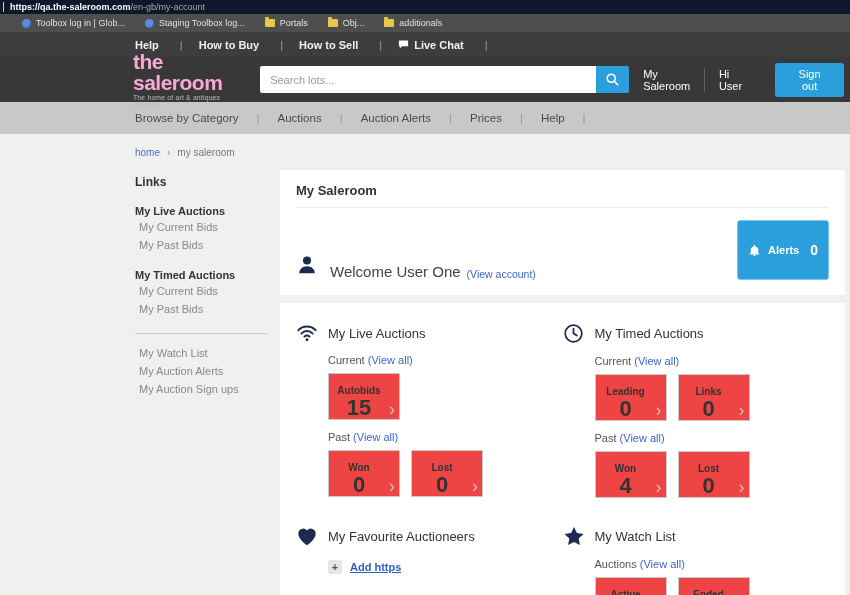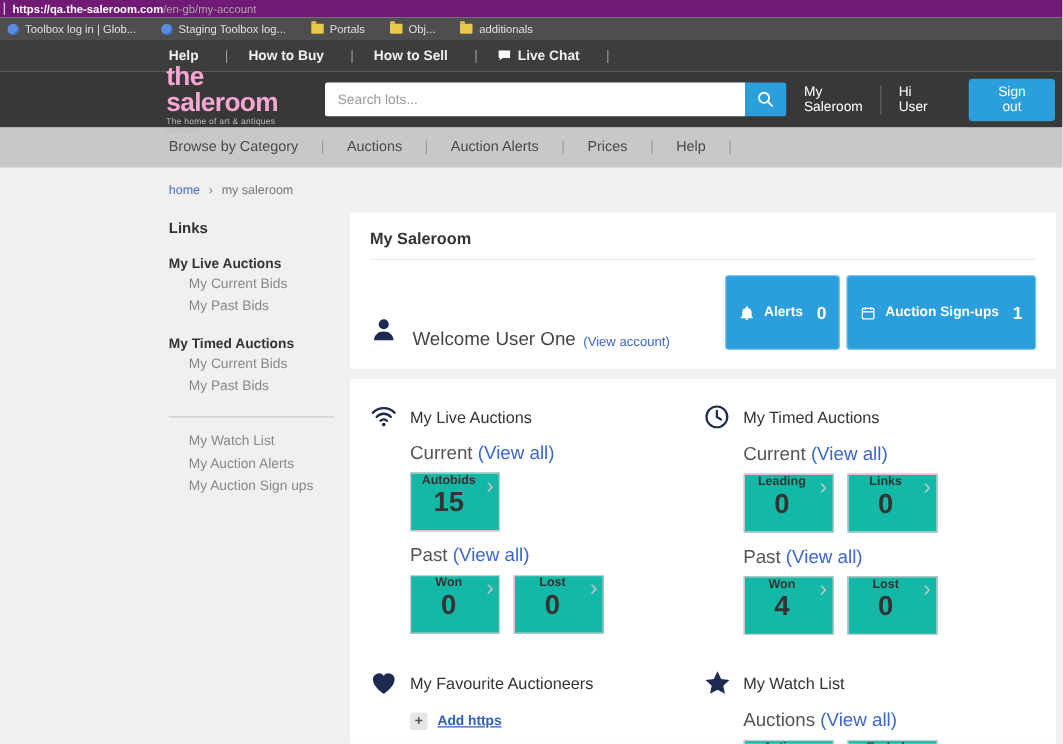--- a/index.html
+++ b/index.html
@@ -5,29 +5,29 @@
   * { margin:0; padding:0; box-sizing:border-box; }
   html,body { width:850px; height:595px; }
   body {
     font-family:"Liberation Sans", sans-serif;
     background:#f0f0f0;
     overflow:hidden;
     position:relative;
   }
   
   .urlbar {
-    height:14px; background:#701a75; display:flex; align-items:center;
+    height:14px; background:#0f172a; display:flex; align-items:center;
     font-size:9px; padding-left:3px; white-space:nowrap;
   }
   .urlbar::before { content:""; display:inline-block; width:1px; height:10px; background:#cfcfcf; margin-right:6px; }
   .url-domain { color:#ffffff; font-weight:bold; }
   .url-path   { color:#a8a8a8; }
   .bookmarks-bar {
     height:18px; background:#4e4e4e; display:flex; align-items:center;
-    gap:20px; padding-left:6px; font-size:9px; color:#e0e0e0; white-space:nowrap;
+    gap:20px; padding-left:22px; font-size:9px; color:#e0e0e0; white-space:nowrap;
   }
   .bm { display:inline-flex; align-items:center; gap:5px; cursor:pointer; }
   .bm-globe { width:9px; height:9px; border-radius:50%; background:#5a8de0; box-shadow:inset -1px -1px 0 #3f6ec0; }
   .bm-folder { width:10px; height:8px; background:#e8c84a; border-radius:1px; position:relative; }
   .bm-folder::before { content:""; position:absolute; top:-2px; left:0; width:4px; height:2px; background:#e8c84a; border-radius:1px 1px 0 0; }
   
   .utility-nav {
     height:25px; background:#3d3d3d; display:flex; align-items:center;
     padding-left:135px; font-size:11px; color:#f0f0f0; font-weight:600;
   }
@@ -68,21 +68,21 @@
   .mnav-item::after { content:"|"; color:#9a9a9a; margin:0 18px; }
   
   .breadcrumb { padding:13px 0 0 135px; font-size:10px; color:#777; }
   .bc-home { color:#4a6fd0; text-decoration:none; cursor:pointer; }
   .bc-sep::before { content:"\203A"; color:#888; margin:0 7px; }
   
   .content { display:flex; align-items:flex-start; margin:12px 5px 0 135px; gap:13px; }
   .sidebar { width:132px; flex-shrink:0; padding-top:5px; }
   .sb-title { font-size:12px; font-weight:bold; color:#333; margin-bottom:16px; }
   .sb-heading { font-size:11px; font-weight:bold; color:#333; margin-bottom:3px; }
-  .sb-link { display:block; font-size:11px; color:#888; text-decoration:none; cursor:pointer; margin:2px 16px; line-height:1.45; }
+  .sb-link { display:block; font-size:11px; color:#888; text-decoration:none; cursor:pointer; margin:2px 4px; line-height:1.45; }
   .sb-group { margin-bottom:15px; }
   .sb-divider { border:none; border-top:1px solid #ccc; margin:14px 0 12px; }
   .main-col { flex:1; }
   .panel { background:#ffffff; }
   .panel-account { padding:13px 16px 15px; }
   .panel-account h1 {
     font-size:13px; font-weight:bold; color:#333;
     border-bottom:1px solid #ececec; padding-bottom:9px; margin-bottom:12px;
   }
   .welcome-row { display:flex; align-items:flex-end; }
@@ -97,26 +97,26 @@
     font-family:"Liberation Sans", sans-serif;
   }
   .btn-count { font-size:14px; font-weight:bold; margin-left:4px; }
   .gap-strip { height:8px; }
   .panel-dashboard { padding:20px 16px 26px; min-height:325px; }
   .dash-grid { display:grid; grid-template-columns:1fr 1fr; row-gap:28px; }
   .sec-header { display:flex; align-items:center; gap:10px; }
   .sec-header h2 { font-size:13px; font-weight:400; color:#333; }
   .sec-icon { flex-shrink:0; width:22px; display:flex; justify-content:center; }
   .sec-body { margin-left:32px; }
-  .sub-label { font-size:15px; color:#555; margin:11px 0 7px; }
+  .sub-label { font-size:11px; color:#555; margin:11px 0 7px; }
   .view-all { color:#3b66cc; text-decoration:none; cursor:pointer; }
   .stat-row { display:flex; gap:11px; }
   .statbox {
-    width:72px; height:47px; background:#14b8a6; border:1px solid #c9c9c9;
-    display:flex; align-items:flex-start; padding:0 4px 0 0; cursor:pointer;
+    width:72px; height:47px; background:#ef4444; border:1px solid #c9c9c9;
+    display:flex; align-items:flex-end; padding:0 4px 0 0; cursor:pointer;
   }
   .stat-main { flex:1; text-align:center; }
   .stat-label { font-size:10px; font-weight:bold; color:#333; }
   .stat-value { font-size:22px; font-weight:bold; color:#333; line-height:1.05; }
   .chev::before { content:"\203A"; font-size:18px; color:#c4c4c4; line-height:1; }
   .add-more { display:inline-flex; align-items:center; gap:8px; text-decoration:none; cursor:pointer; margin-top:14px; }
   .plus-box {
     width:14px; height:14px; background:#e6e6e6; color:#555; border-radius:2px;
     font-size:11px; display:inline-flex; align-items:center; justify-content:center; font-weight:bold;
   }
@@ -239,30 +239,20 @@
         <div class="account-buttons">
           <button class="blue-btn">
             <span style="display:inline-flex;">
               <svg width="13" height="13" viewBox="0 0 24 24" fill="#ffffff">
                   <path d="M12 22a2.2 2.2 0 0 0 2.2-2.2H9.8A2.2 2.2 0 0 0 12 22zm7-5.5v-5.3a7 7 0 0 0-5.5-6.8V3.5a1.5 1.5 0 0 0-3 0v.9A7 7 0 0 0 5 11.2v5.3l-2 2v1h18v-1z"></path>
                 </svg>
             </span>
             <span>Alerts</span>
             <span class="btn-count">0</span>
           </button>
-          <button class="blue-btn">
-            <span style="display:inline-flex;">
-              <svg width="13" height="13" viewBox="0 0 24 24" fill="none" stroke="#ffffff" stroke-width="2">
-                  <rect x="3.5" y="5" width="17" height="15.5" rx="1.5"></rect>
-                  <path d="M3.5 10h17M8 2.8V7M16 2.8V7"></path>
-                </svg>
-            </span>
-            <span>Auction Sign-ups</span>
-            <span class="btn-count">1</span>
-          </button>
         </div>
       </div>
     </section>
 
     <div class="gap-strip"></div>
 
     <section class="panel panel-dashboard">
       <div class="dash-grid">
 
         <div class="dash-section">

